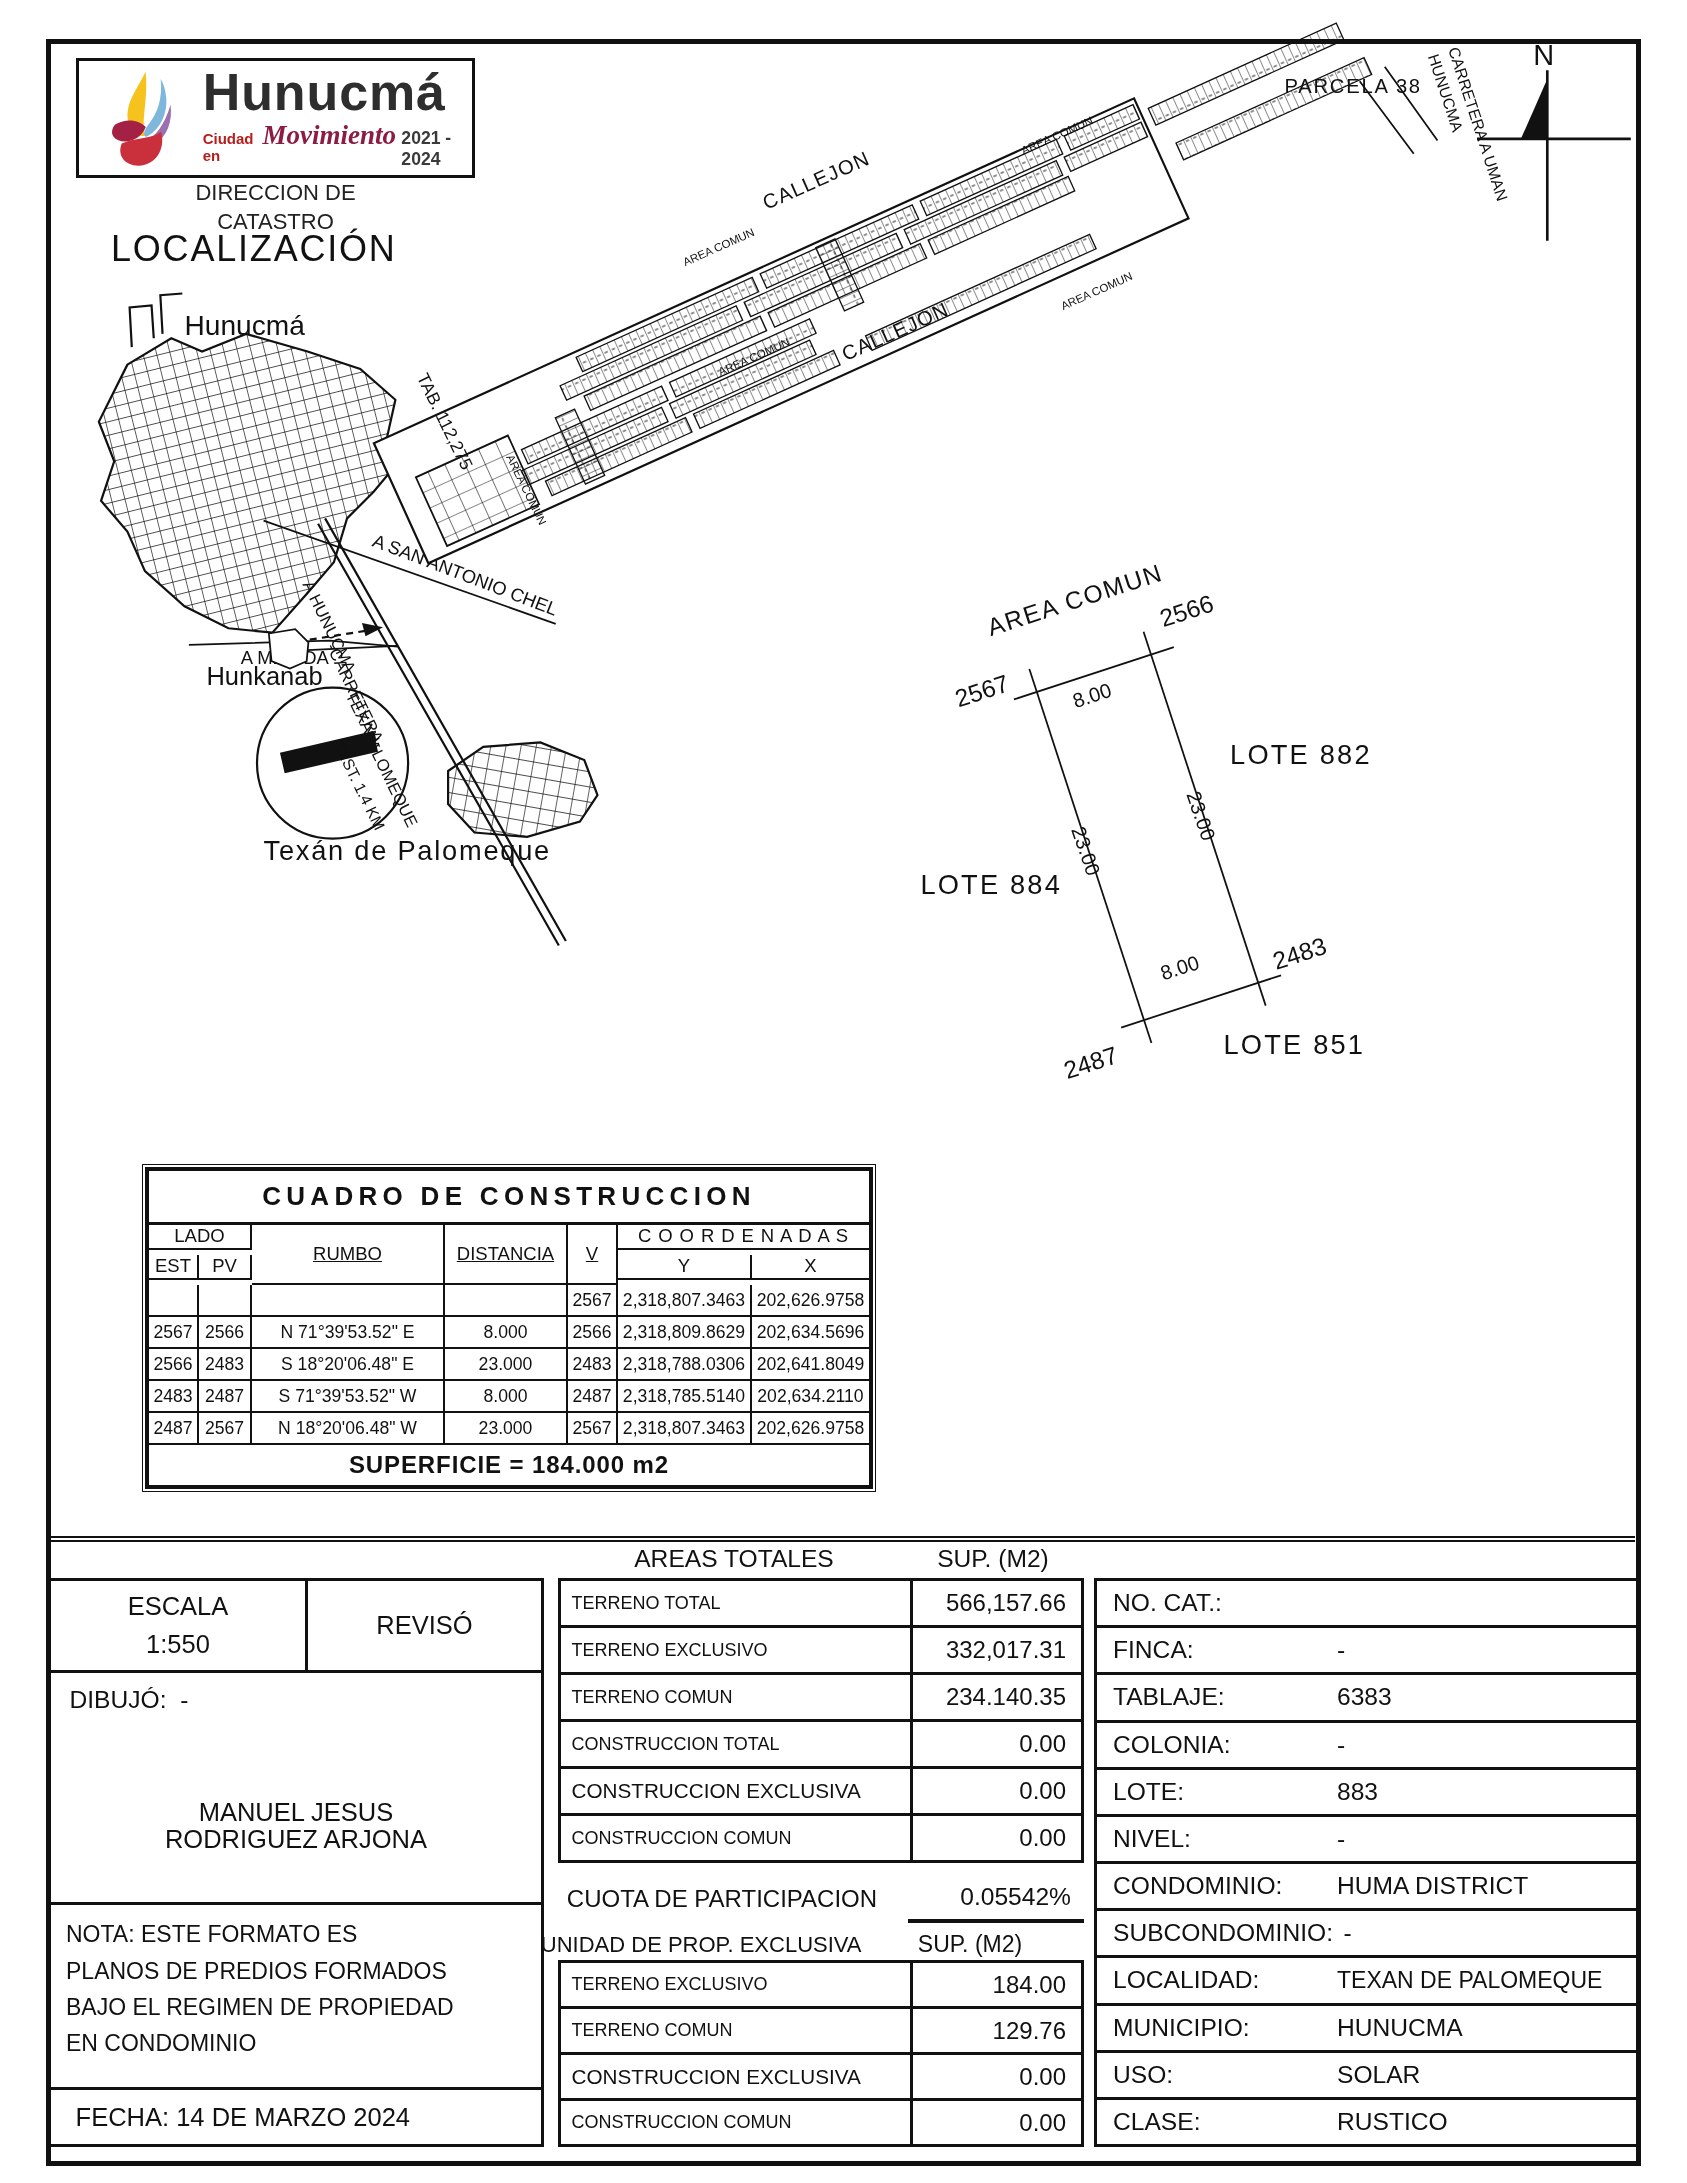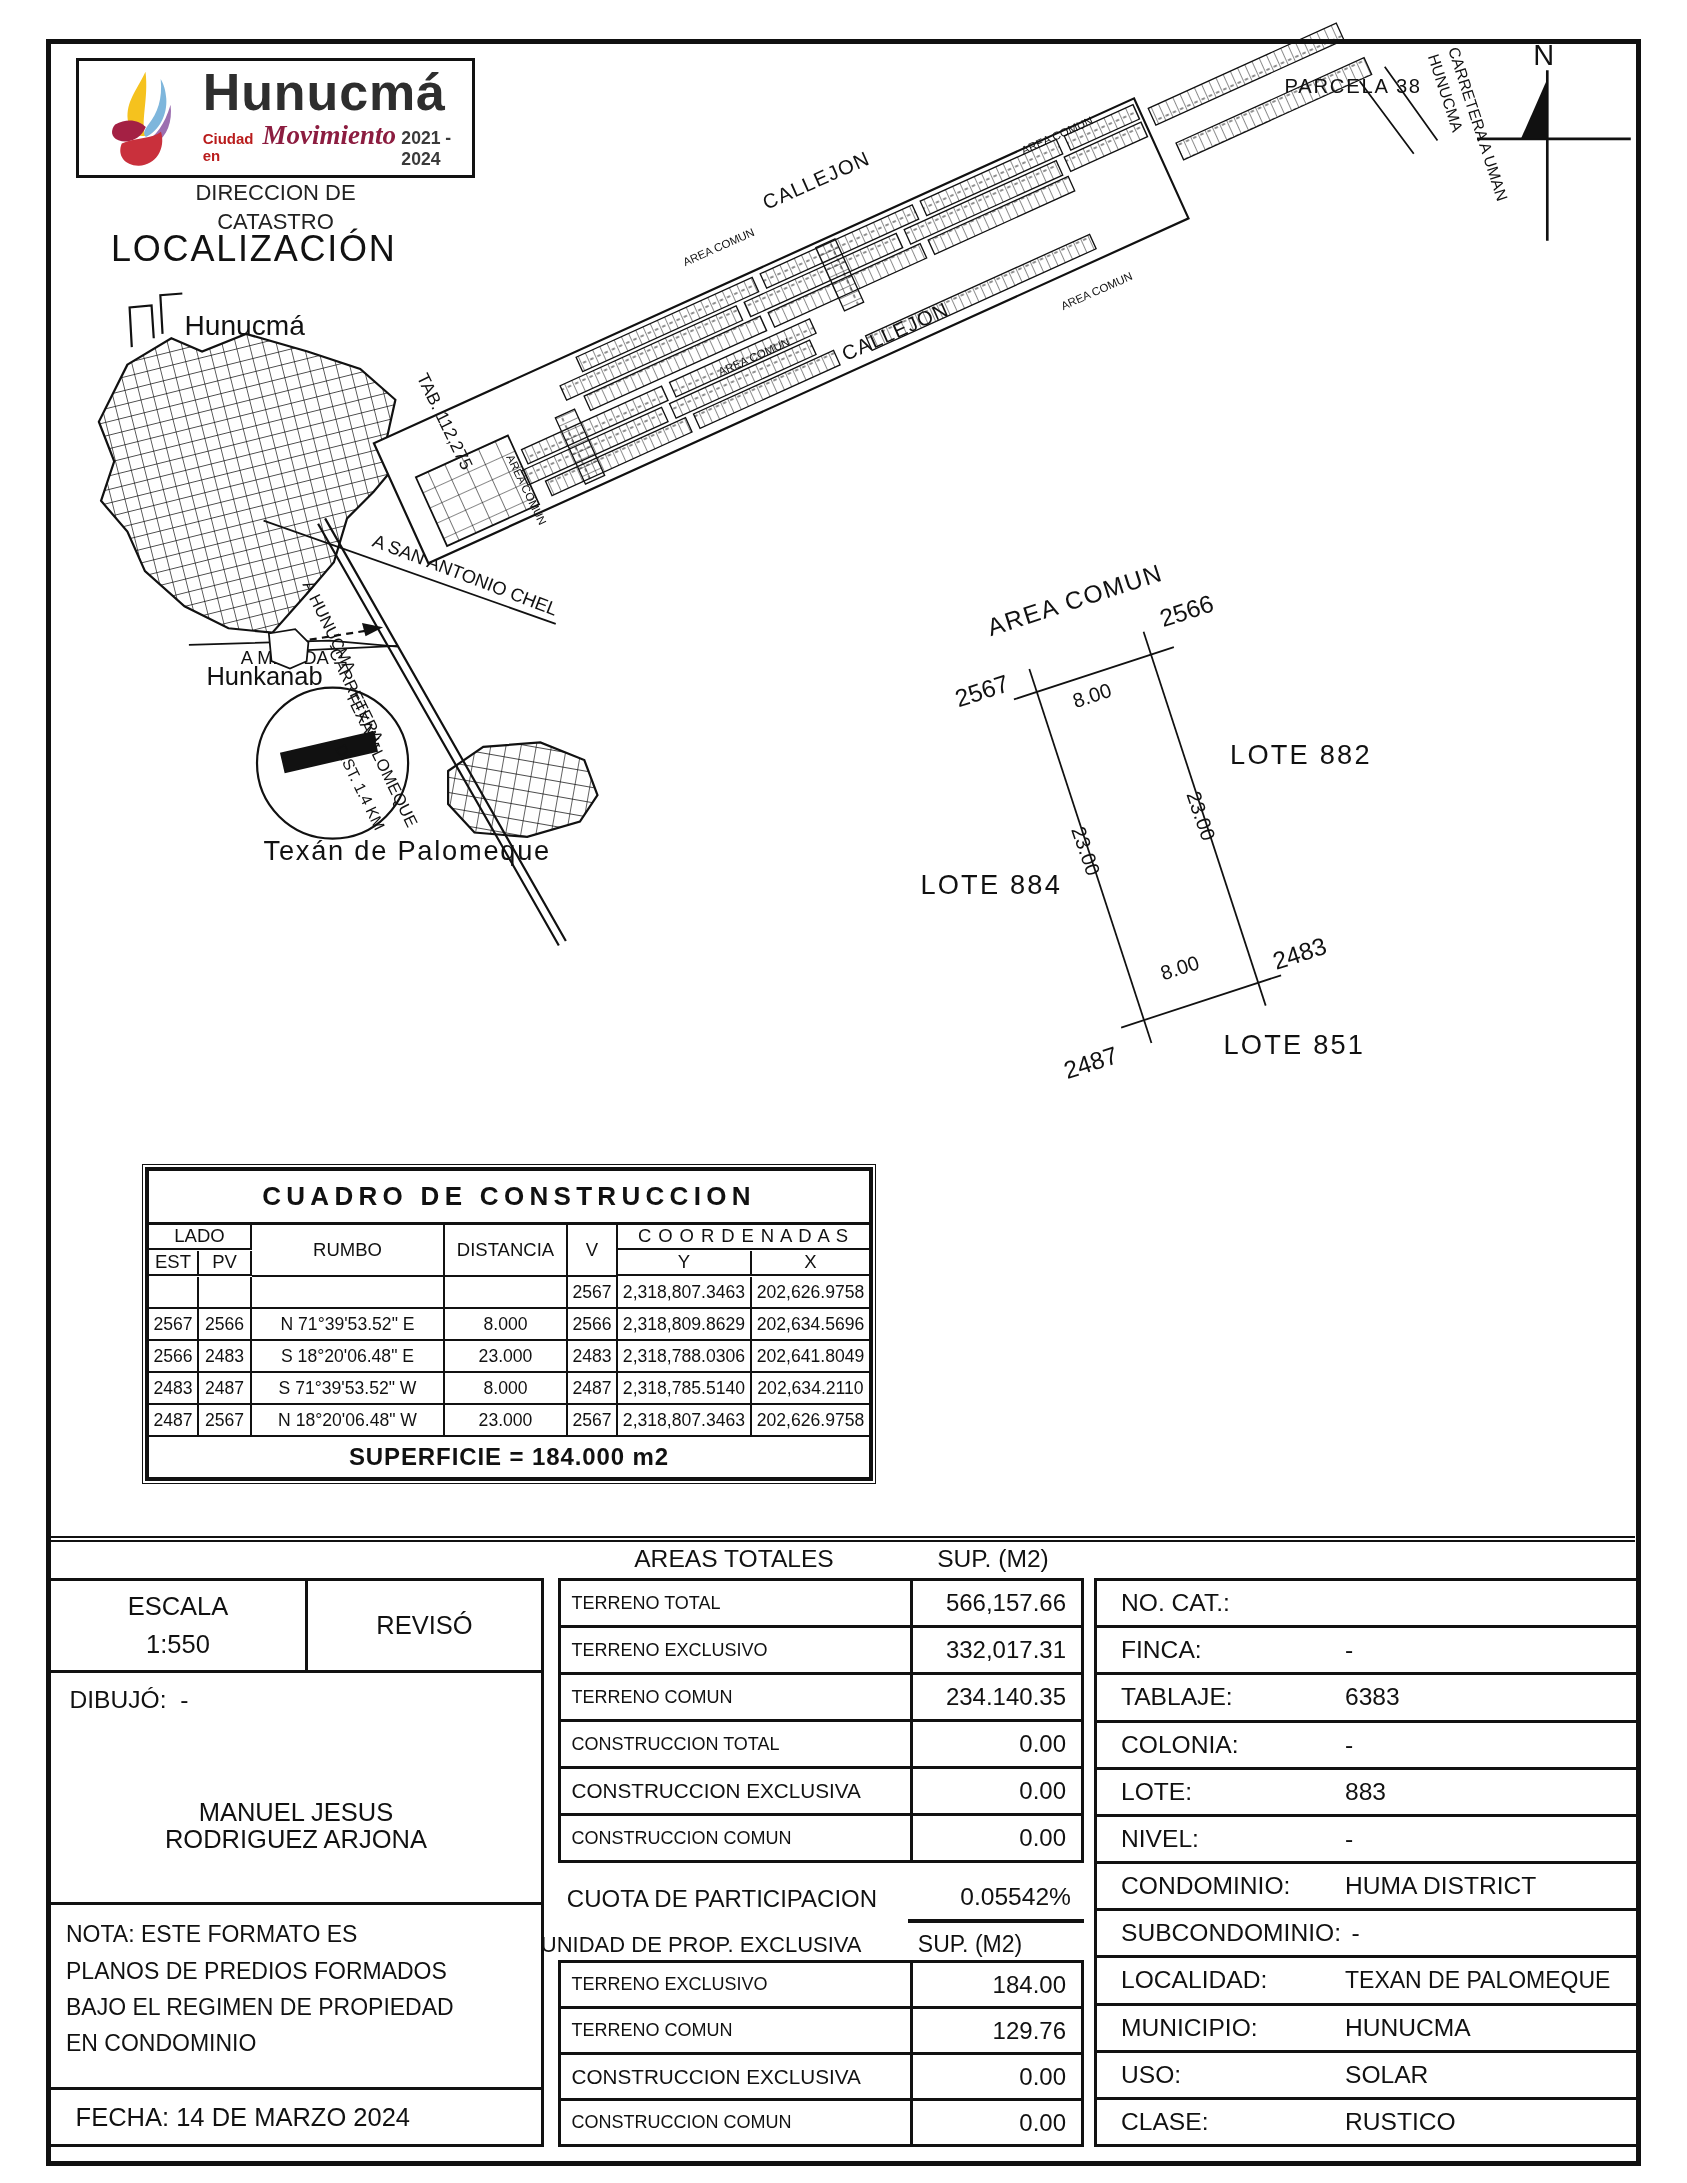--- a/index.html
+++ b/index.html
@@ -21,21 +21,21 @@
   .loc-title{position:absolute;left:111px;top:228px;font-size:36px;letter-spacing:1.8px;color:#111;}
 
   
   .cuadro{position:absolute;left:145px;top:1167px;width:728px;background:#fff;border:4px solid #111;outline:1.8px solid #111;outline-offset:2.6px;box-sizing:border-box;}
   .cuadro .title{height:51px;display:flex;align-items:center;justify-content:center;font-weight:bold;font-size:26px;letter-spacing:5.3px;border-bottom:3.5px solid #111;}
   .cgrid{display:grid;grid-template-columns:50px 53px 193px 123px 50px 134px 117px;}
   .cgrid .c{border-right:2.6px solid #111;border-bottom:2.6px solid #111;display:flex;align-items:center;justify-content:center;font-size:17.6px;box-sizing:border-box;text-align:center;}
   .cgrid .c.last{border-right:none;}
   .cgrid .h{height:24.6px;font-size:18.5px;}
   .cgrid .hh{letter-spacing:0.9px;}
-  .cgrid .span2r{grid-row:span 2;height:52px;}
+  .cgrid .span2r{grid-row:span 2;height:60px;text-decoration:underline;}
   .cgrid .d{height:32px;}
   .sup-row{height:40px;display:flex;align-items:center;justify-content:center;font-weight:bold;font-size:24px;letter-spacing:0.9px;}
 
   
   .band-rule{position:absolute;left:51px;top:1536px;width:1584px;height:5.7px;border-top:2.6px solid #111;border-bottom:2.6px solid #111;box-sizing:border-box;}
   .tot-h1{position:absolute;left:562px;top:1545px;width:344px;text-align:center;font-size:24.6px;}
   .tot-h2{position:absolute;left:905px;top:1545px;width:176px;text-align:center;font-size:24.6px;}
 
   .lp{position:absolute;left:51px;top:1578px;width:493px;height:569px;border:3.5px solid #111;border-left:none;box-sizing:border-box;display:flex;flex-direction:column;background:#fff;}
   .lp-r1{height:89px;border-bottom:3.5px solid #111;display:flex;}
@@ -58,21 +58,21 @@
   .cuota .lab{position:absolute;left:8.8px;top:16.7px;font-size:24px;}
   .cuota .val{position:absolute;right:13px;top:15px;font-size:24.6px;}
   .cuota .under{position:absolute;right:0px;bottom:6.2px;width:176px;height:3.5px;background:#111;}
   .unidad{position:absolute;left:532px;top:1929px;width:526px;height:31px;display:flex;align-items:center;}
   .unidad .lab{flex:1;padding-left:8.8px;font-size:22px;}
   .unidad .sup{width:176px;text-align:center;font-size:23px;}
 
   .rt{position:absolute;left:1094px;top:1578px;width:545px;height:569px;border:3.5px solid #111;box-sizing:border-box;display:flex;flex-direction:column;background:#fff;}
   .rt-row{flex:1;display:flex;align-items:center;border-top:3.5px solid #111;}
   .rt-row:first-child{border-top:none;}
-  .rt-row .lab{width:198px;padding-left:24px;font-size:24.6px;flex:0 0 auto;}
+  .rt-row .lab{width:198px;padding-left:8px;font-size:24.6px;flex:0 0 auto;margin-left:8px;}
   .rt-row .val{font-size:24.6px;padding-left:26px;}
   .rt-row:nth-child(8) .val{padding-left:2.6px;}
 </style>
 </head>
 <body>
 
 <div class="page">
   <div class="frame"></div>
 
   <div class="logo-box">

